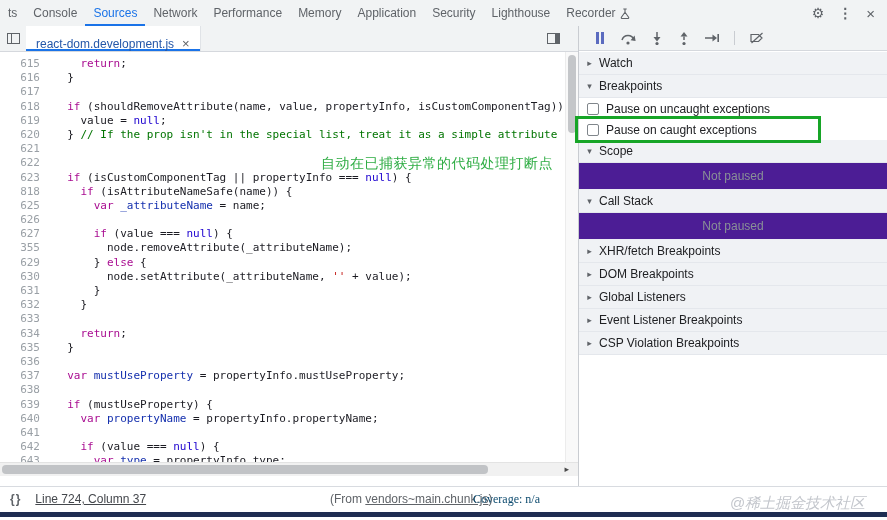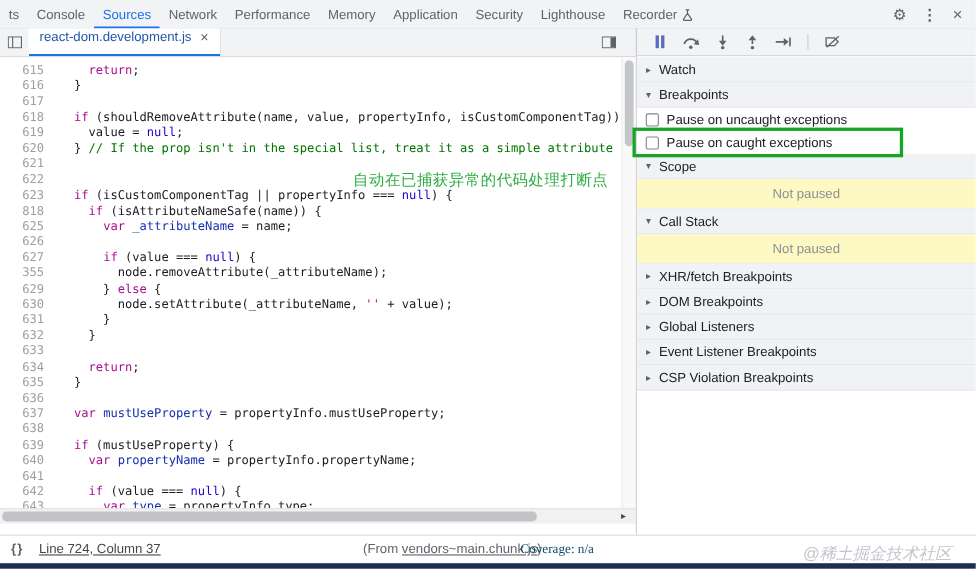--- a/index.html
+++ b/index.html
@@ -15,21 +15,21 @@
   .tab{padding:0 8px;display:flex;align-items:center;gap:4px;color:#5f6368;line-height:26px;cursor:default;}
   .tab.active{color:#1a73e8;box-shadow:inset 0 -2px 0 #1a73e8;}
   .top-icons{margin-left:auto;display:flex;align-items:center;gap:14px;padding-right:12px;color:#5f6368;}
   .gear{font-size:14px;} .dots{font-size:14px;font-weight:bold;} .winclose{font-size:15px;}
   .flask svg{display:block;}
   
   .second-row{position:absolute;top:26px;left:0;width:887px;height:26px;display:flex;}
   .file-tabs{width:578px;height:25px;background:#f1f3f4;border-bottom:1px solid #d5d8dd;
     display:flex;align-items:stretch;position:relative;}
   .nav-toggle{width:26px;display:flex;align-items:center;justify-content:center;}
-  .file-tab{background:#fff;display:flex;align-items:flex-start;padding:0 10px;gap:8px;
+  .file-tab{background:#fff;display:flex;align-items:flex-end;padding:0 10px;gap:8px;
     border-right:1px solid #e0e3e7;box-shadow:inset 0 -2px 0 #1a73e8;color:#2456a8;}
   .file-tab .tabclose{color:#5f6368;font-size:13px;}
   .panel-toggle{position:absolute;right:18px;top:0;height:25px;display:flex;align-items:center;}
   .dbg-toolbar{width:309px;height:25px;background:#f1f3f4;border-bottom:1px solid #d5d8dd;
     border-left:1px solid #c9ccd1;display:flex;align-items:center;gap:15px;padding-left:16px;box-sizing:border-box;}
   .dbg-toolbar .sep{width:1px;height:14px;background:#c9ccd1;}
   .dbg-toolbar span{display:flex;align-items:center;}
   
   .editor{position:absolute;top:52px;left:0;width:578px;height:410px;overflow:hidden;background:#fff;
     font-family:"DejaVu Sans Mono","Liberation Mono",monospace;font-size:11px;line-height:14.2px;}
@@ -51,21 +51,21 @@
   .divider{position:absolute;left:578px;top:26px;width:1px;height:460px;background:#c9ccd1;}
   
   .sidebar{position:absolute;left:579px;top:52px;width:308px;height:434px;background:#fff;overflow:visible;}
   .sb-header{height:22px;display:flex;align-items:center;gap:5px;padding-left:6px;
     background:#f0f2f5;border-bottom:1px solid #e4e7ec;color:#202124;}
   .sb-header .tri{width:9px;font-size:9px;color:#5f6368;text-align:center;}
   .sb-check-row{position:relative;height:21px;display:flex;align-items:center;gap:7px;padding-left:8px;background:#fff;}
   .sb-check-row input[type=checkbox]{appearance:none;-webkit-appearance:none;width:12px;height:12px;margin:0;
     border:1px solid #80868b;border-radius:2px;background:#fff;}
   .green-box{position:absolute;left:-4px;top:-3px;width:240px;height:21px;border:3px solid #17a527;pointer-events:none;z-index:5;}
-  .sb-body{height:26px;line-height:26px;text-align:center;color:#8a9097;background:#fef9c3;border-bottom:1px solid #eceef3;}
+  .sb-body{height:26px;line-height:26px;text-align:center;color:#8a9097;background:#4c1d95;border-bottom:1px solid #eceef3;}
   
   .status-bar{position:absolute;left:0;top:486px;width:887px;height:25px;background:#fff;border-top:1px solid #d8dbe0;
     display:flex;align-items:center;color:#44474c;box-sizing:border-box;}
   .pp-icon{margin-left:10px;color:#5f6368;font-weight:bold;letter-spacing:1px;}
   .line-col{margin-left:14px;text-decoration:underline;}
   .from-chunk{position:absolute;left:330px;color:#5f6368;}
   .from-chunk .link{text-decoration:underline;}
   .coverage{position:absolute;left:473px;color:#0c4a6e;font-family:Liberation Serif, serif;}
   .bottom-strip{position:absolute;left:0;top:512px;width:887px;height:5px;background:#1f2d52;}
   .watermark{position:absolute;right:22px;top:494px;font-size:15px;color:#c3c6cc;z-index:10;font-family:"Liberation Sans",sans-serif;font-style:italic;}

